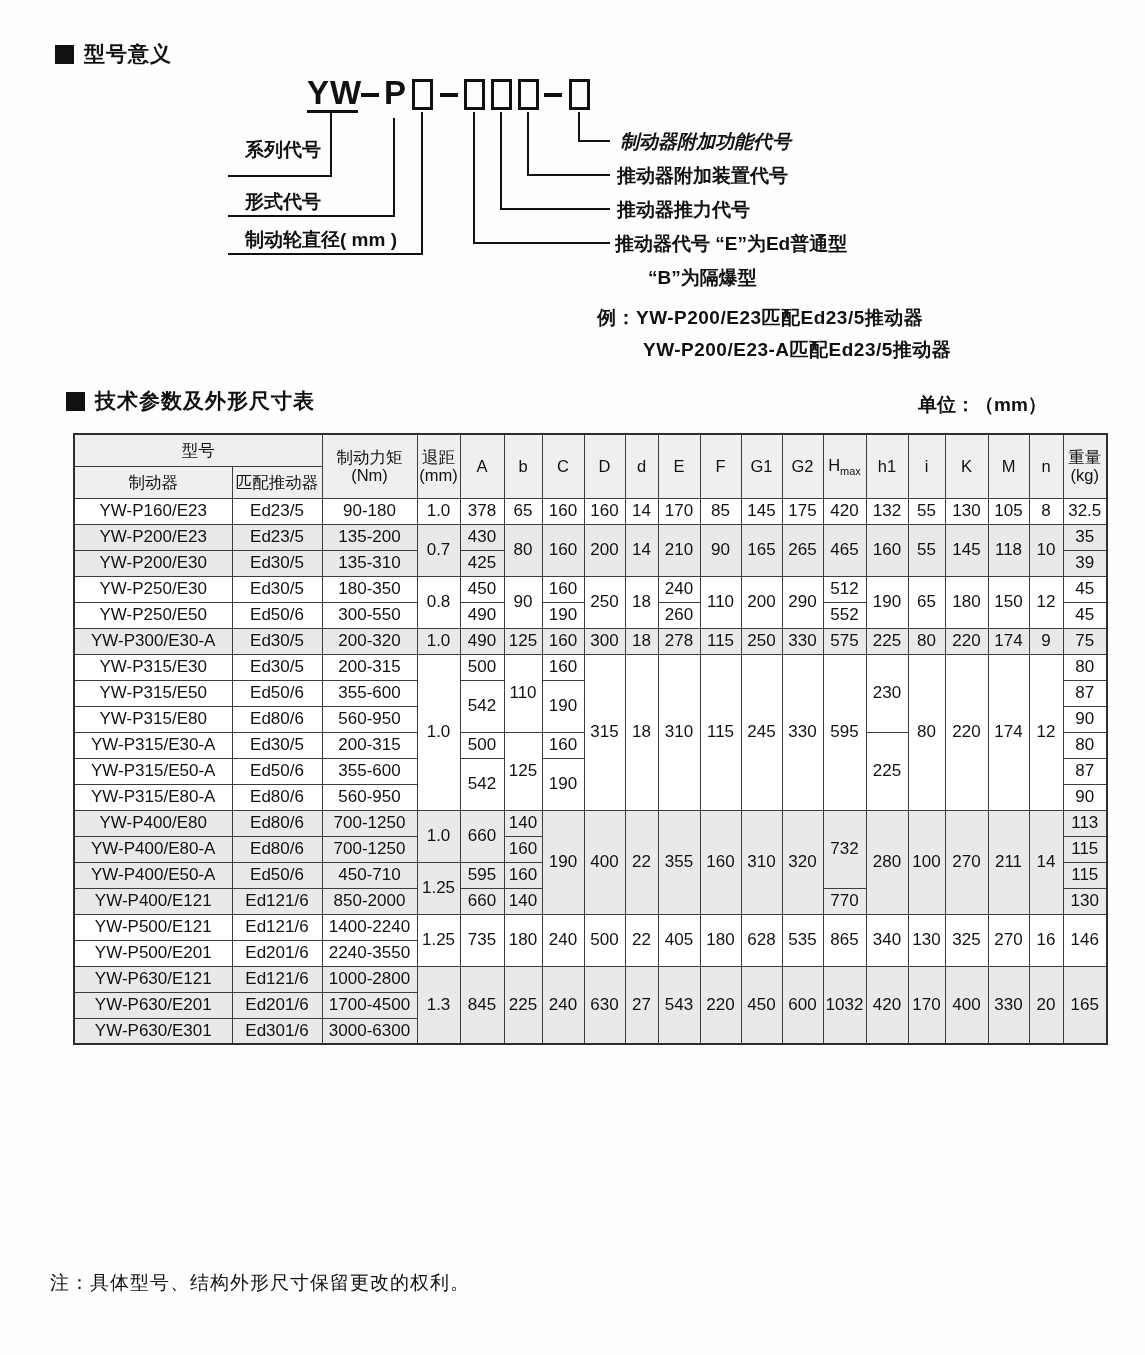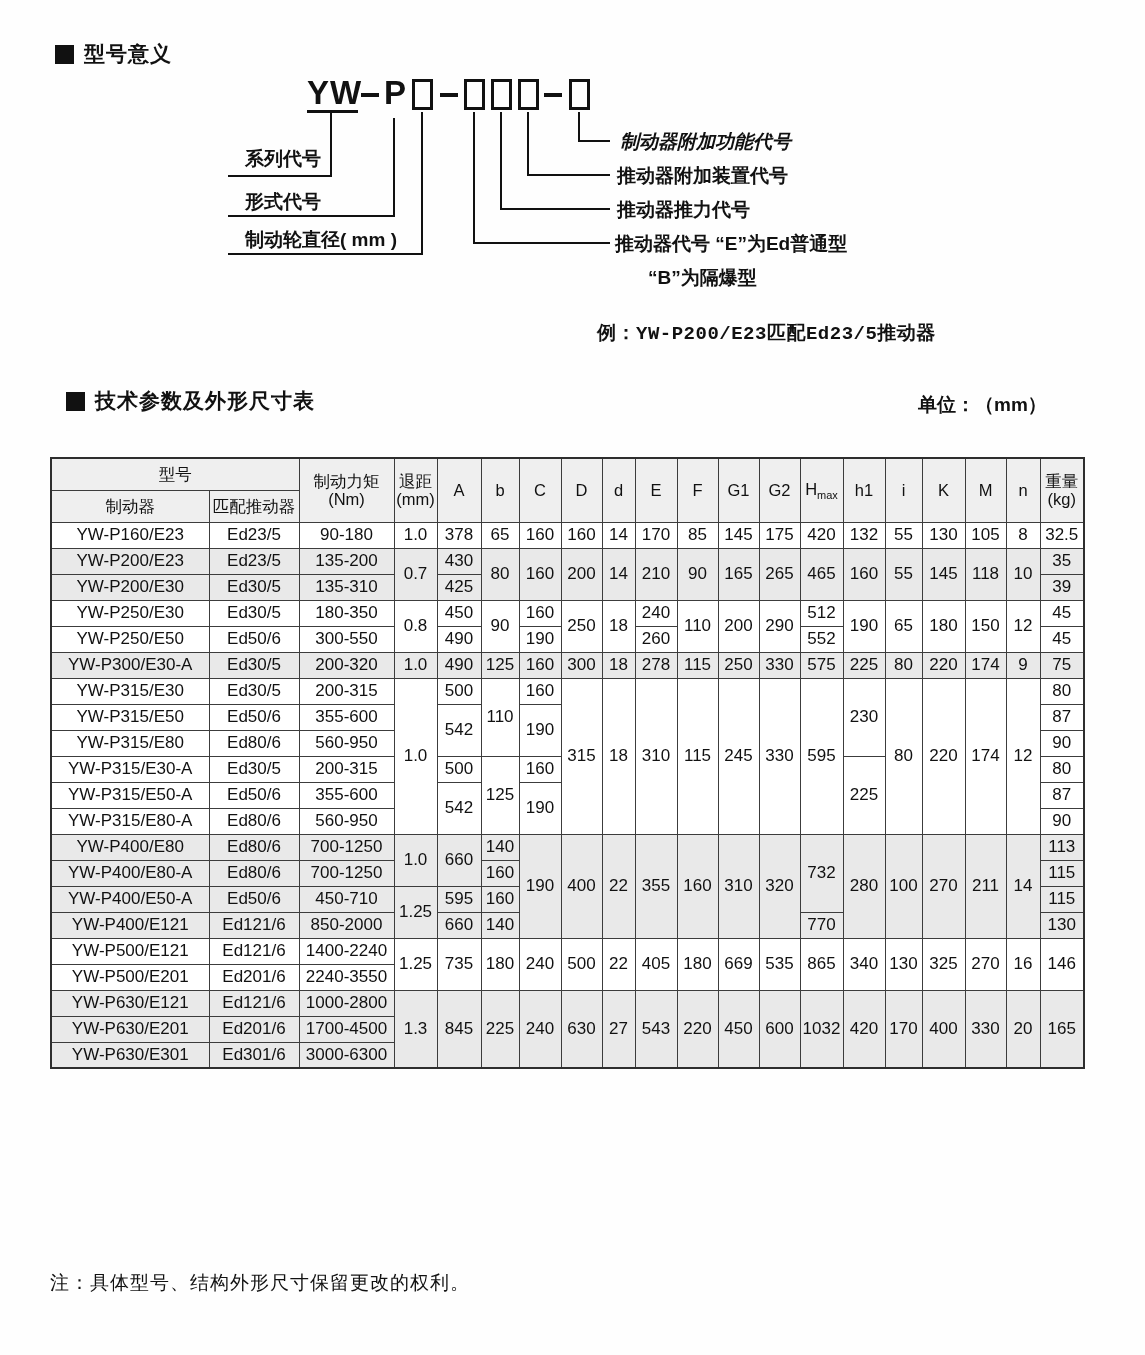--- a/index.html
+++ b/index.html
@@ -18,21 +18,21 @@
   .code-box { position:absolute; width:15px; height:25px; border:3px solid #111; }
   .line { position:absolute; background:#111; }
   .vline { width:2px; }
   .hline { height:2px; }
   .dash  { height:4px; }
   .dlabel { position:absolute; font-size:19px; font-weight:bold; white-space:nowrap; }
   .example { position:absolute; font-size:19px; font-weight:bold; white-space:nowrap; letter-spacing:0.5px; }
 
   
   .unit { position:absolute; font-size:19px; font-weight:bold; }
-  .tblwrap { position:absolute; left:50px; top:433px;margin-top:24px; }
+  .tblwrap { position:absolute; left:73px; top:433px; }
   table { border-collapse:collapse; table-layout:fixed; width:1033px; border:2px solid #2e2e2e; }
   th, td { border:1px solid #3c3c3c; text-align:center; vertical-align:middle;
            padding:0; overflow:hidden; }
   thead tr { height:32px; }
   th { font-size:16.5px; font-weight:normal; background:#efefef; white-space:pre-line; line-height:1.1; }
   th sub { font-size:11px; }
   tbody tr { height:26px; }
   td { font-size:17px; background:#ffffff; }
   td.sh { background:#e9e9e9; }
   .note { position:absolute; font-size:19px; letter-spacing:1px; }
@@ -68,30 +68,31 @@
   <div class="line vline abs" style="left:578px;top:112px;height:30px;"></div>
 
   <div class="line hline abs" style="left:228px;top:175px;width:104px;"></div>
   <div class="line hline abs" style="left:228px;top:215px;width:167px;"></div>
   <div class="line hline abs" style="left:228px;top:253px;width:195px;"></div>
   <div class="line hline abs" style="left:578px;top:140px;width:32px;"></div>
   <div class="line hline abs" style="left:527px;top:174px;width:83px;"></div>
   <div class="line hline abs" style="left:500px;top:208px;width:110px;"></div>
   <div class="line hline abs" style="left:473px;top:242px;width:137px;"></div>
 
-  <div class="dlabel" style="left:245px;top:146px;">系列代号</div>
+  <div class="dlabel" style="left:245px;top:137px;">系列代号</div>
   <div class="dlabel" style="left:245px;top:189px;text-align:right;">形式代号</div>
   <div class="dlabel" style="left:245px;top:227px;">制动轮直径( mm )</div>
   <div class="dlabel" style="left:620px;top:129px;font-style:italic;">制动器附加功能代号</div>
   <div class="dlabel" style="left:617px;top:163px;">推动器附加装置代号</div>
   <div class="dlabel" style="left:617px;top:197px;">推动器推力代号</div>
   <div class="dlabel" style="left:615px;top:231px;">推动器代号 “E”为Ed普通型</div>
   <div class="dlabel" style="left:648px;top:265px;">“B”为隔爆型</div>
 
-  <div class="example" style="left:597px;top:320px;font-family:Liberation Mono, monospace;">例：YW-P200/E23匹配Ed23/5推动器</div>
+  <div class="example" style="left:597px;top:305px;">例：YW-P200/E23匹配Ed23/5推动器</div>
+  <div class="example" style="left:643px;top:337px;">YW-P200/E23-A匹配Ed23/5推动器</div>
 
   <div class="sec-title" style="left:66px;top:387px;">
     <span class="bullet"></span>
     <span>技术参数及外形尺寸表</span>
   </div>
   <div class="unit" style="left:918px;top:392px;">单位：（mm）</div>
 
   <div class="tblwrap">
     <table>
       <colgroup>
@@ -364,21 +365,21 @@
             <td>Ed121/6</td>
             <td>1400-2240</td>
             <td rowspan="2">1.25</td>
             <td rowspan="2">735</td>
             <td rowspan="2">180</td>
             <td rowspan="2">240</td>
             <td rowspan="2">500</td>
             <td rowspan="2">22</td>
             <td rowspan="2">405</td>
             <td rowspan="2">180</td>
-            <td rowspan="2">669</td>
+            <td rowspan="2">628</td>
             <td rowspan="2">535</td>
             <td rowspan="2">865</td>
             <td rowspan="2">340</td>
             <td rowspan="2">130</td>
             <td rowspan="2">325</td>
             <td rowspan="2">270</td>
             <td rowspan="2">16</td>
             <td rowspan="2">146</td>
           </tr>
           <tr>

